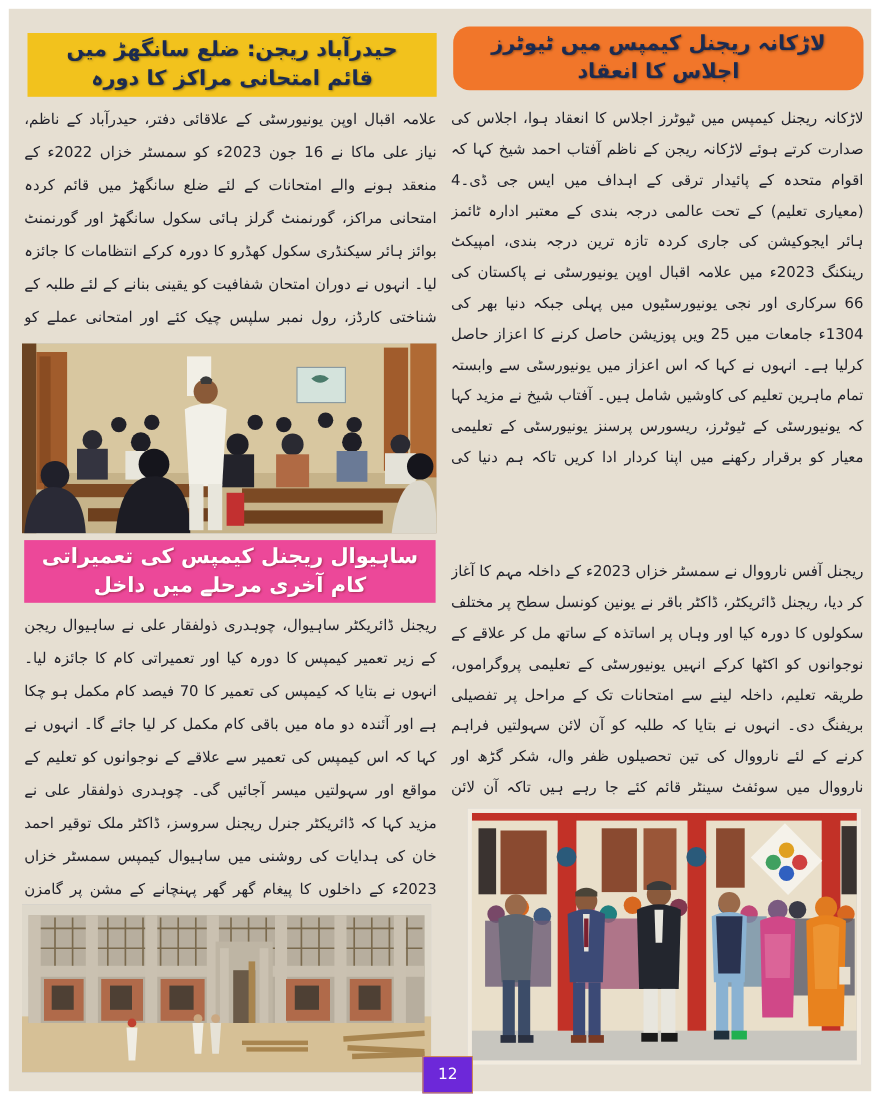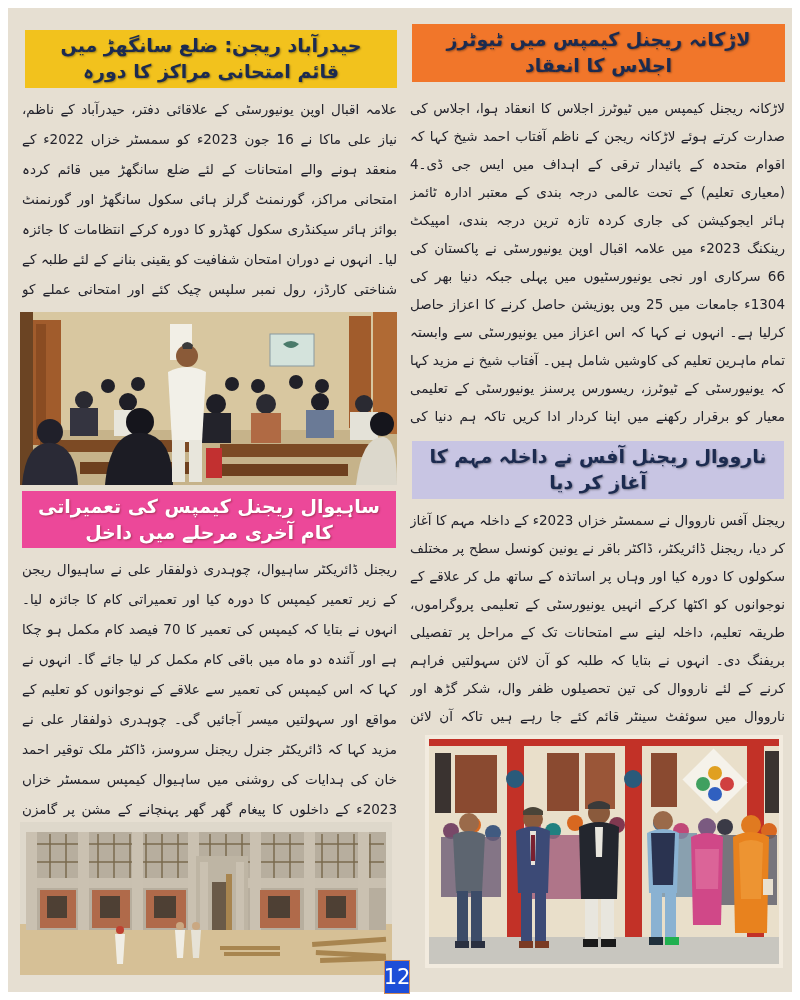--- a/index.html
+++ b/index.html
@@ -23,23 +23,23 @@
     font-size:13.5px; overflow:hidden;
   }
   .lh30 { line-height:30px; }
   .lh28 { line-height:28px; }
 
   .photo { position:absolute; overflow:hidden; background:#cccccc; }
   .photo svg { display:block; width:100%; height:100%; }
   .framed { border:4px solid #f2ebdf; }
 
   .pageno {
-    position:absolute; left:384px; top:960px; width:26px; height:34px;
-    background:#1d4ed8; border:1px solid #cf8a58; color:#ffffff;
-    font-size:21px; display:flex; align-items:center; justify-content:center;
+    position:absolute; left:384px; top:960px; width:46px; height:34px;
+    background:#6d28d9; border:1px solid #cf8a58; color:#ffffff;
+    font-size:14px; display:flex; align-items:center; justify-content:center;
     font-family:"DejaVu Sans", sans-serif;
   }
 </style>
 </head>
 <body>
 
 <div class="page">
   <div class="paper"></div>
 
   <div class="banner banner-yellow" style="left:25px; top:30px; width:372px; height:58px;" dir="rtl">حیدرآباد ریجن: ضلع سانگھڑ میں قائم امتحانی مراکز کا دورہ</div>
@@ -183,25 +183,24 @@
       <g fill="#a8854f">
         <rect x="292" y="120" width="74" height="5" transform="rotate(-4 292 120)"></rect>
         <rect x="296" y="128" width="70" height="5" transform="rotate(3 296 128)"></rect>
         <rect x="300" y="136" width="66" height="5" transform="rotate(-2 300 136)"></rect>
         <rect x="200" y="124" width="60" height="4"></rect>
         <rect x="204" y="130" width="56" height="4"></rect>
       </g>
     </svg>
   </div>
 
-  <div class="banner banner-orange" style="left:412px; top:24px; width:373px; height:58px;" dir="rtl">لاڑکانہ ریجنل کیمپس میں ٹیوٹرز اجلاس کا انعقاد</div>
+  <div class="banner banner-orange" style="left:412px; top:24px; width:373px; height:58px;border-radius:15px;" dir="rtl">لاڑکانہ ریجنل کیمپس میں ٹیوٹرز اجلاس کا انعقاد</div>
 
   <div class="body-text lh28" style="left:410px; top:94px; width:375px; height:340px;" dir="rtl">لاڑکانہ ریجنل کیمپس میں ٹیوٹرز اجلاس کا انعقاد ہوا، اجلاس کی صدارت کرتے ہوئے لاڑکانہ ریجن کے ناظم آفتاب احمد شیخ کہا کہ اقوام متحدہ کے پائیدار ترقی کے اہداف میں ایس جی ڈی۔4 (معیاری تعلیم) کے تحت عالمی درجہ بندی کے معتبر ادارہ ٹائمز ہائر ایجوکیشن کی جاری کردہ تازہ ترین درجہ بندی، امپیکٹ رینکنگ 2023ء میں علامہ اقبال اوپن یونیورسٹی نے پاکستان کی 66 سرکاری اور نجی یونیورسٹیوں میں پہلی جبکہ دنیا بھر کی 1304ء جامعات میں 25 ویں پوزیشن حاصل کرنے کا اعزاز حاصل کرلیا ہے۔ انہوں نے کہا کہ اس اعزاز میں یونیورسٹی سے وابستہ تمام ماہرین تعلیم کی کاوشیں شامل ہیں۔ آفتاب شیخ نے مزید کہا کہ یونیورسٹی کے ٹیوٹرز، ریسورس پرسنز یونیورسٹی کے تعلیمی معیار کو برقرار رکھنے میں اپنا کردار ادا کریں تاکہ ہم دنیا کی بہترین یونیورسٹیوں میں اپنی پوزیشن مزید بہتر کرسکیں۔ نومنتخب ریجنل کوآرڈینیٹر، امداد علی اور شبیر احمد مہر نے بھی اجلاس سے خطاب کیا۔</div>
 
-  <div class="banner banner-lavender" style="left:412px; top:441px; width:372px; height:58px;" dir="rtl">نارووال ریجنل آفس نے داخلہ مہم کا آغاز کر دیا</div>
 
   <div class="body-text lh28" style="left:410px; top:506px; width:375px; height:226px;" dir="rtl">ریجنل آفس نارووال نے سمسٹر خزاں 2023ء کے داخلہ مہم کا آغاز کر دیا، ریجنل ڈائریکٹر، ڈاکٹر باقر نے یونین کونسل سطح پر مختلف سکولوں کا دورہ کیا اور وہاں پر اساتذہ کے ساتھ مل کر علاقے کے نوجوانوں کو اکٹھا کرکے انہیں یونیورسٹی کے تعلیمی پروگراموں، طریقہ تعلیم، داخلہ لینے سے امتحانات تک کے مراحل پر تفصیلی بریفنگ دی۔ انہوں نے بتایا کہ طلبہ کو آن لائن سہولتیں فراہم کرنے کے لئے نارووال کی تین تحصیلوں ظفر وال، شکر گڑھ اور نارووال میں سوئفٹ سینٹر قائم کئے جا رہے ہیں تاکہ آن لائن سہولتیں ویلیج لیول تک میسر آسکیں۔</div>
 
   <div class="photo framed" style="left:425px; top:735px; width:358px; height:233px;" role="img" aria-label="سکول کے سامنے افسران اور خواتین اساتذہ کا گروپ فوٹو">
     <svg viewBox="0 0 350 225" preserveAspectRatio="none">
       <rect width="350" height="225" fill="#e9dfca"></rect>
       <rect y="198" width="350" height="27" fill="#c8c6bf"></rect>
       <rect width="350" height="7" fill="#c23127"></rect>
 
       <rect x="78" y="0" width="17" height="198" fill="#c23127"></rect>

